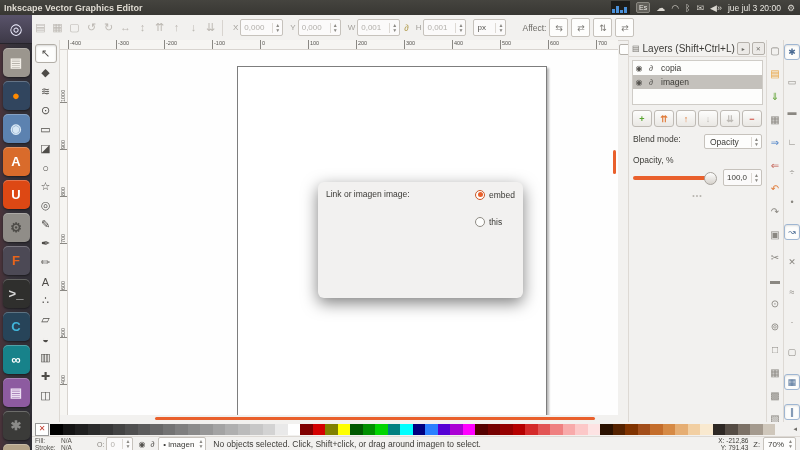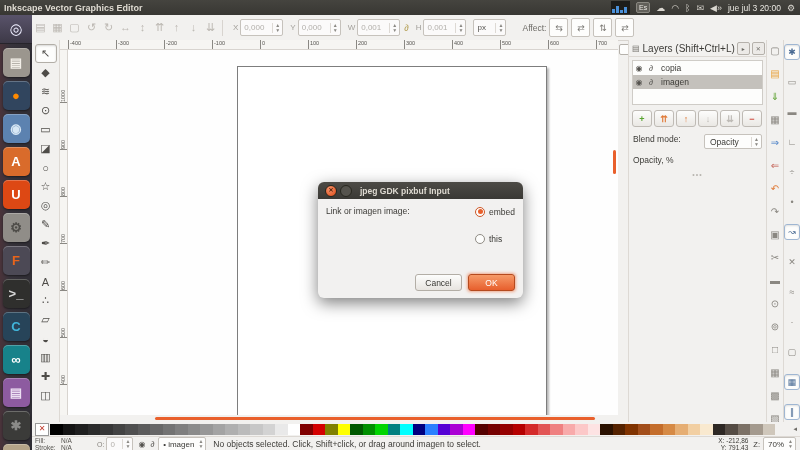--- a/index.html
+++ b/index.html
@@ -340,20 +340,29 @@
         <span class="lbtn" style="color: rgb(207, 74, 61);">−</span>
       </div>
     <div class="blendrow">
       <span>Blend mode:</span>
       <span class="dd">
           <span>Opacity</span>
           <span class="arr">▲<br>▼</span>
         </span>
     </div>
     <div class="oplabel">Opacity, %</div>
+    <div class="oprow">
+      <span class="slider">
+          <span class="knob"></span>
+        </span>
+      <span class="spin">
+          <span class="val" style="color:#3c3b37;width:24px">100,0</span>
+          <span class="arr">▲<br>▼</span>
+        </span>
+    </div>
     <div class="grip">•••</div>
   </div>
 
   <div class="abs cmdbar">
 
   <span class="cmdi">▢</span>
       <span class="cmdi" style="color: rgb(232, 163, 61);">▤</span>
       <span class="cmdi" style="color: rgb(90, 160, 44);">⇓</span>
       <span class="cmdi">▦</span>
       <span class="cmdi" style="color: rgb(61, 120, 195);">⇒</span>
@@ -481,40 +490,31 @@
     <div class="zwrap">
       <span>Z:</span>
       <span class="zspin">
           <span>70%</span>
           <span class="arr">▲<br>▼</span>
         </span>
     </div>
   </div>
 
   <div class="abs dialog">
-    <div class="dtitle">
-      <span class="wbtn close">✕</span>
-      <span class="wbtn max"></span>
-      <span class="dtext">jpeg GDK pixbuf Input</span>
-    </div>
     <div class="dbody">
       <div class="prow">
         <span>Link or imagen image:</span>
         <div class="radios">
 
         <label class="radio selected">
               <span class="rdot"></span>
               <span>embed</span>
             </label>
             <label class="radio">
               <span class="rdot"></span>
               <span>this</span>
             </label>
           </div>
       </div>
     </div>
-    <div class="dbtns">
-      <button class="btn cancel">Cancel</button>
-      <button class="btn ok">OK</button>
-    </div>
   </div>
 
 </div>
 
 </body></html>

